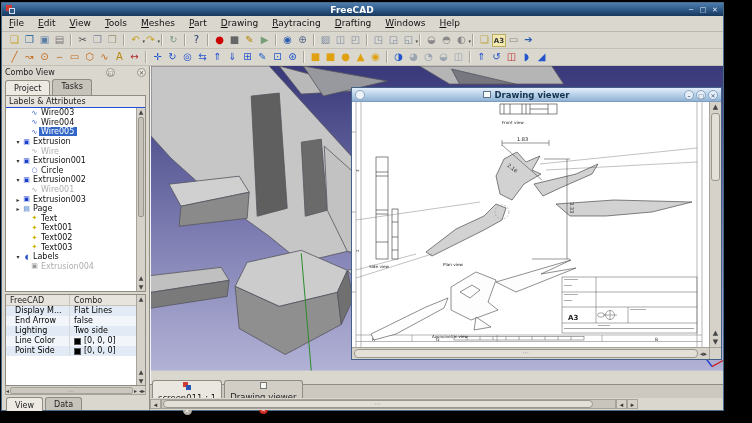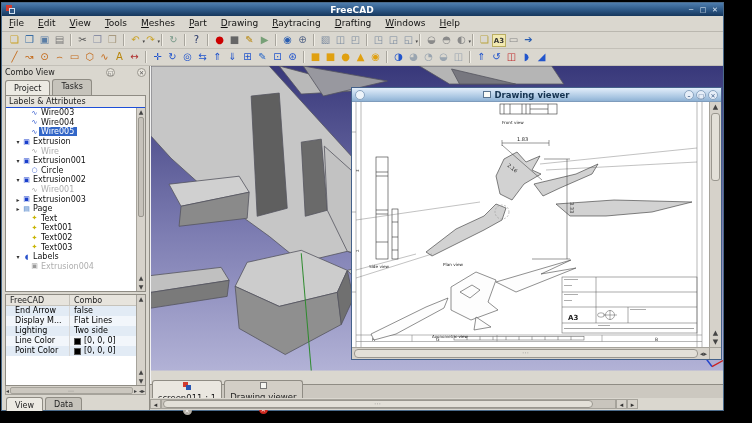--- a/index.html
+++ b/index.html
@@ -378,46 +378,46 @@
         </div>
       </div>
 
       <div class="props-wrap">
         <div class="prop-head">
           <span class="c1">FreeCAD</span>
           <span class="c2">Combo</span>
         </div>
         <div id="prop-rows" style="position:absolute;left:0;right:9px;top:11px;bottom:0;overflow:hidden;">
             <div class="prow">
+              <span class="c1">Display M...</span>
+              <span class="c2">
+                <span>Flat Lines</span>
+              </span>
+            </div>
+            <div class="prow">
               <span class="c1">End Arrow</span>
               <span class="c2">
                 <span>false</span>
-              </span>
-            </div>
-            <div class="prow">
-              <span class="c1">Display M...</span>
-              <span class="c2">
-                <span>Flat Lines</span>
               </span>
             </div>
             <div class="prow">
               <span class="c1">Lighting</span>
               <span class="c2">
                 <span>Two side</span>
               </span>
             </div>
             <div class="prow">
               <span class="c1">Line Color</span>
               <span class="c2">
                 <span class="swatch" style="background: rgb(0, 0, 0);"></span>
                 <span>[0, 0, 0]</span>
               </span>
             </div>
             <div class="prow">
-              <span class="c1">Point Color</span>
+              <span class="c1">Point Side</span>
               <span class="c2">
                 <span class="swatch" style="background: rgb(0, 0, 0);"></span>
                 <span>[0, 0, 0]</span>
               </span>
             </div>
           </div>
         <div class="props-vs">
           <span class="vs-arr" style="top:0">▲</span>
           <span class="vs-arr" style="bottom:9px">▲</span>
           <span class="vs-arr" style="bottom:0">▼</span>

